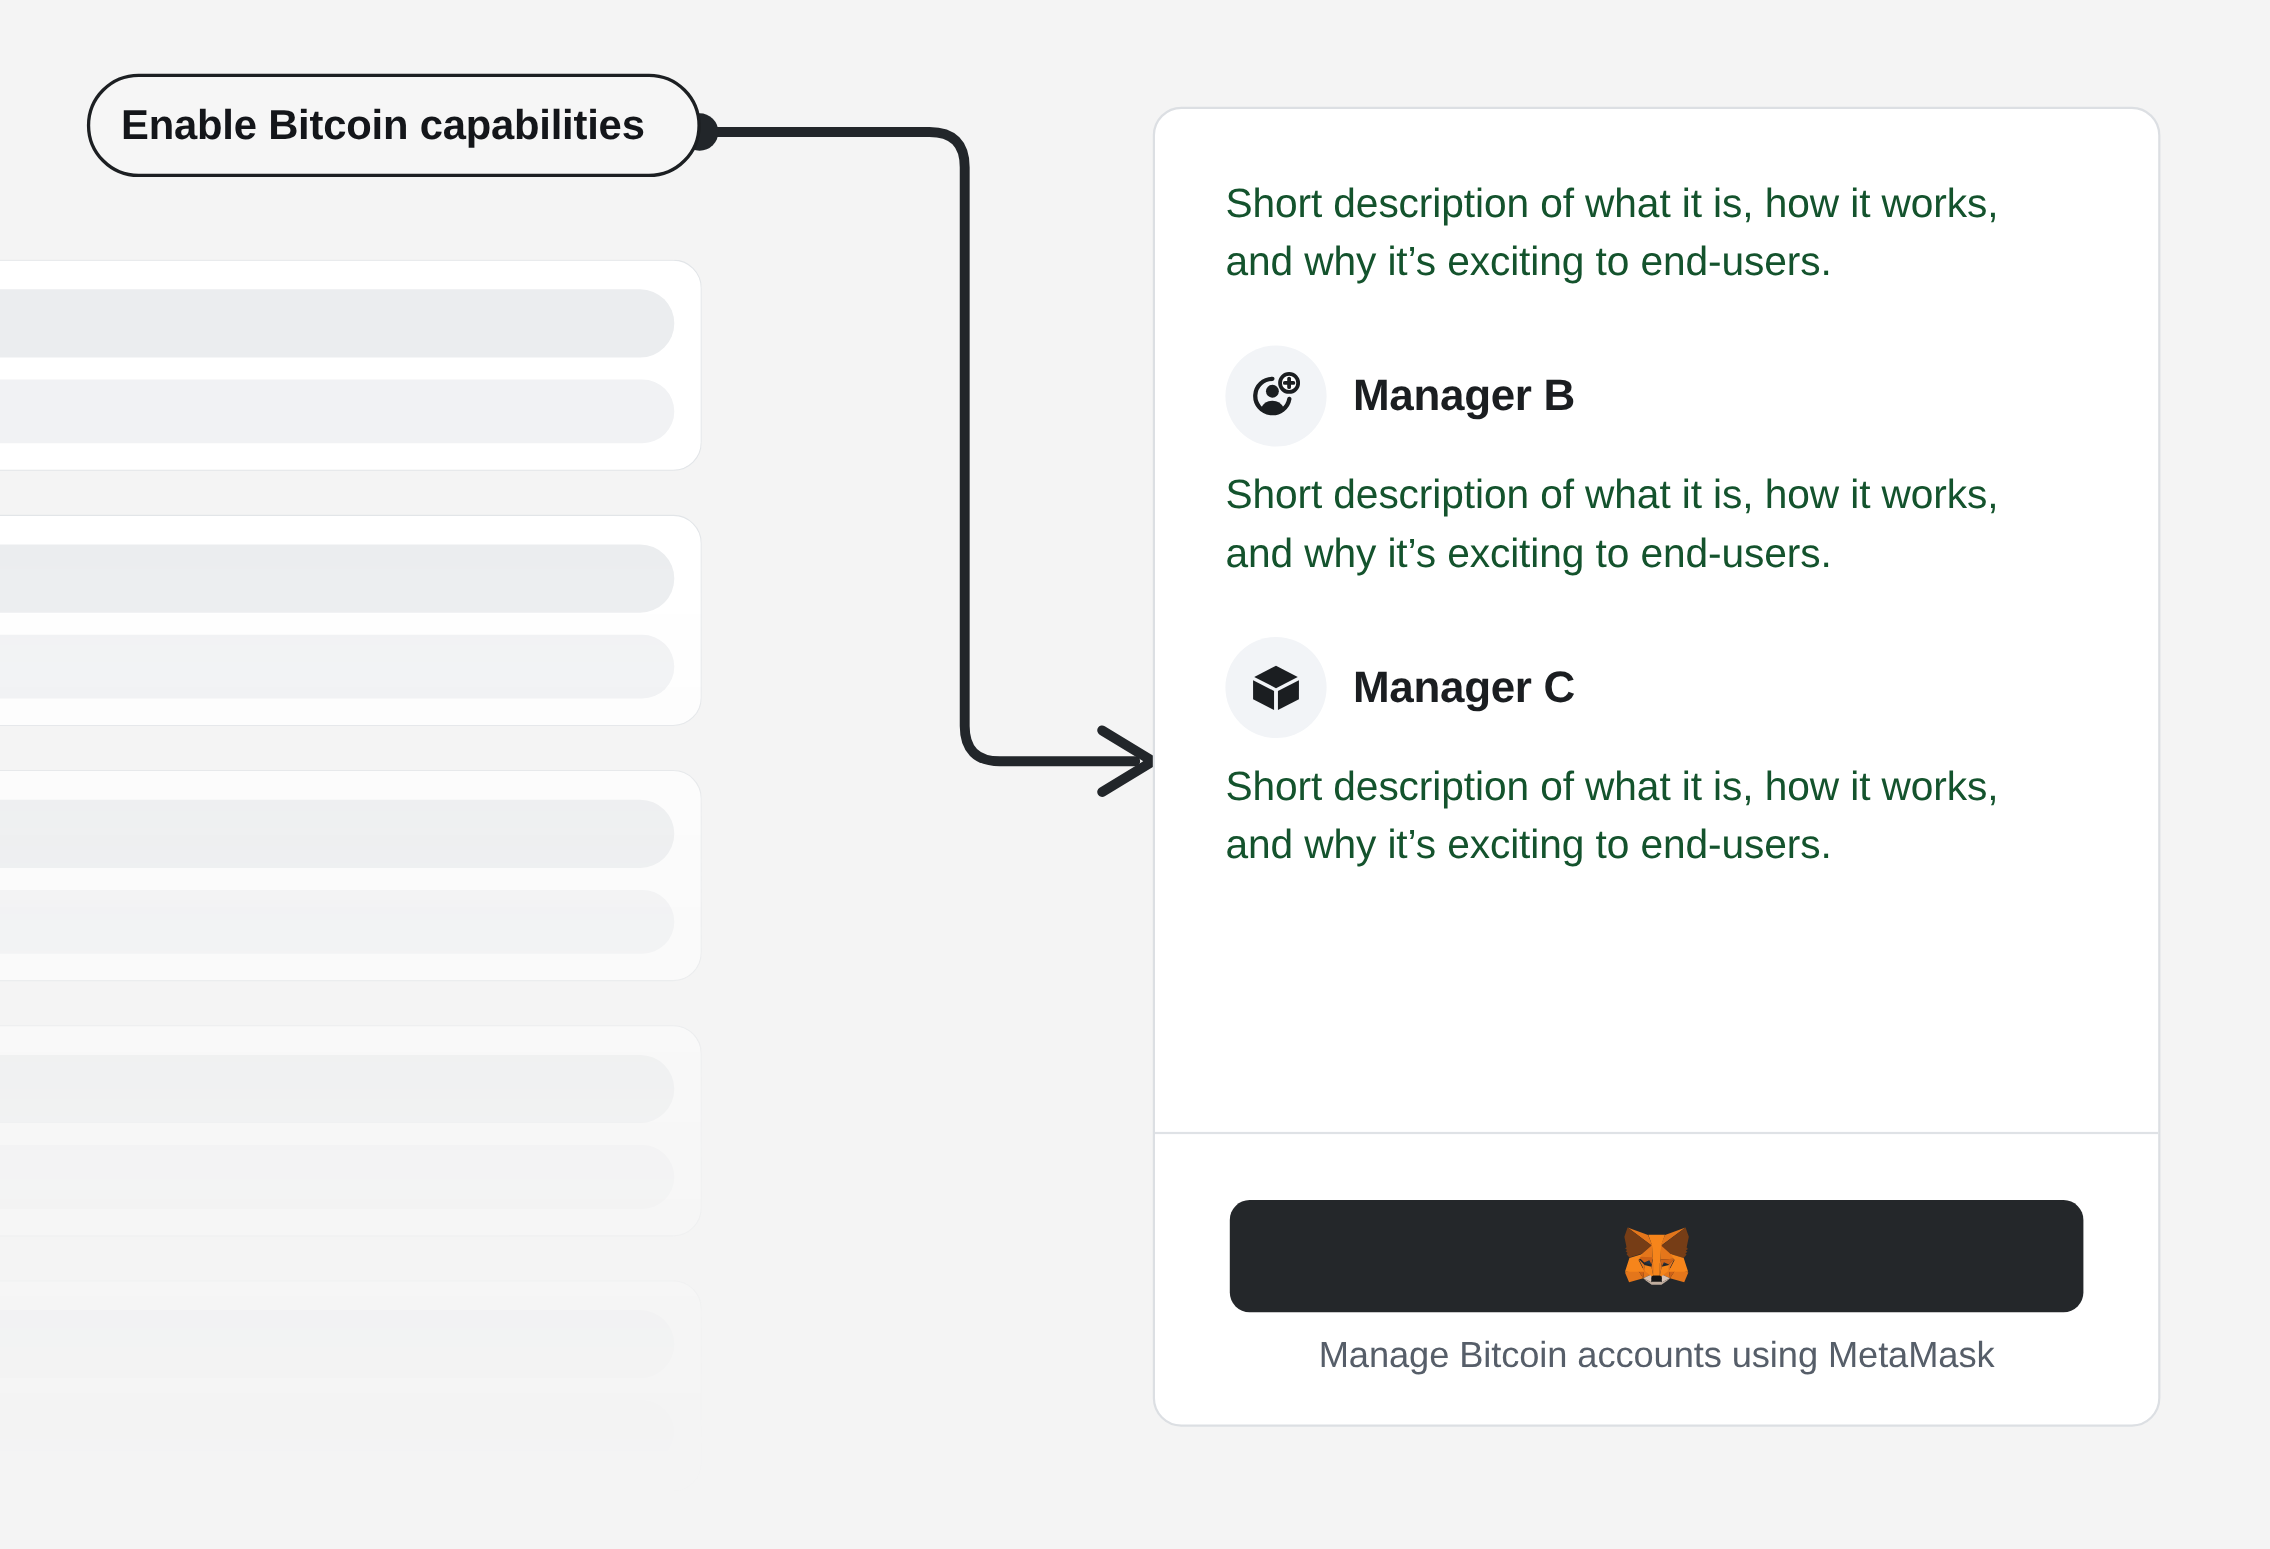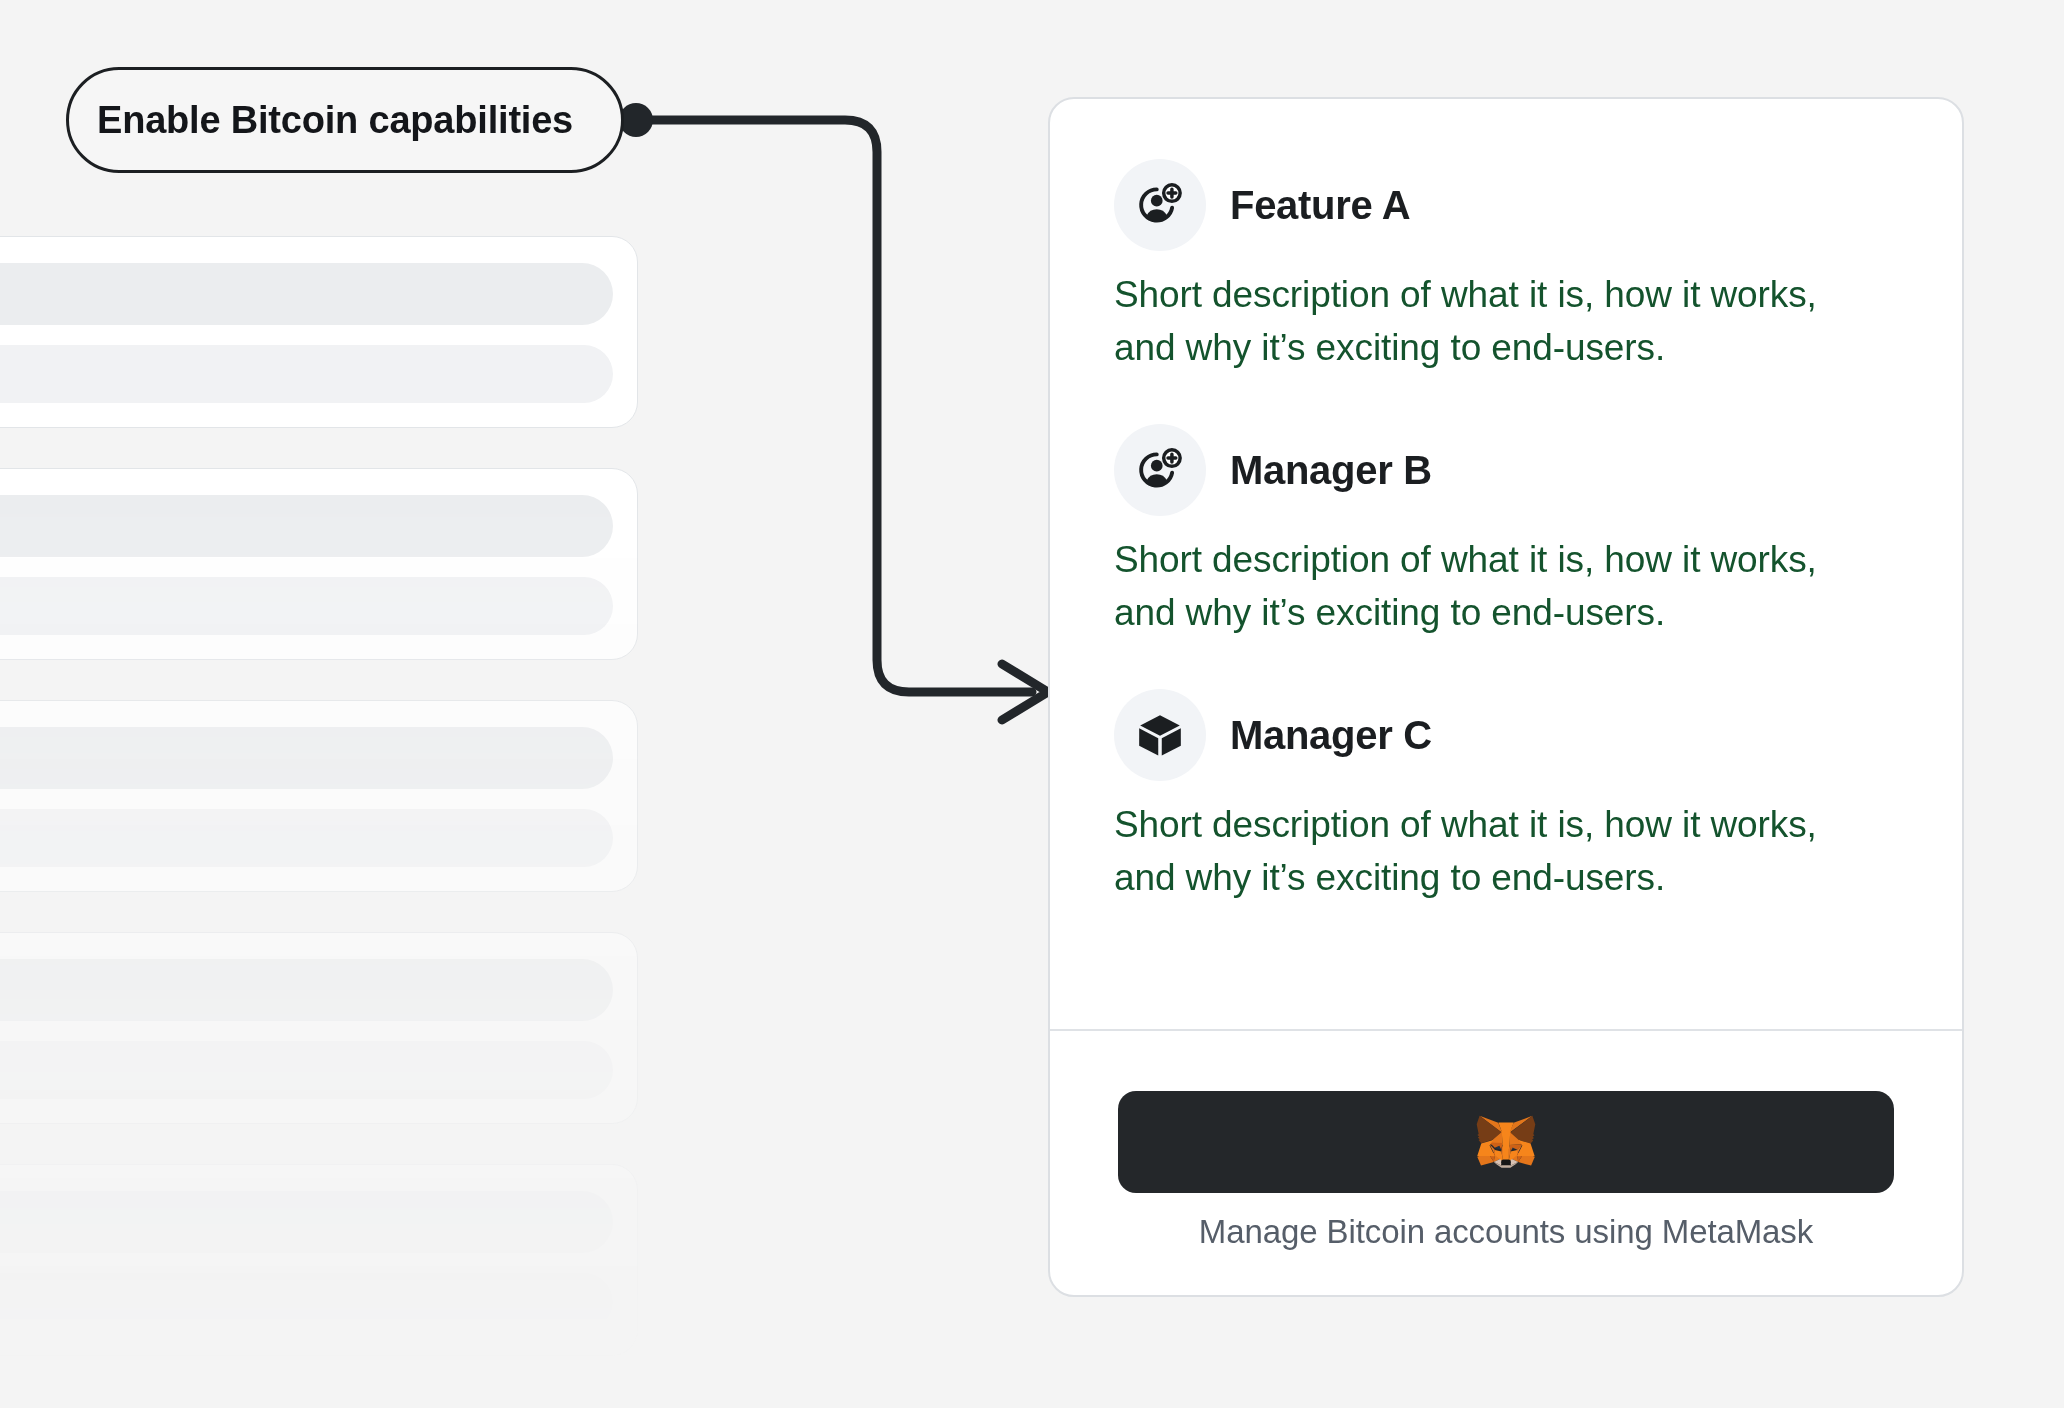--- a/index.html
+++ b/index.html
@@ -45,24 +45,24 @@
   .skel-bar {
     border-radius: 40px;
     background: #ebedef;
   }
   .skel-bar.primary { height: 62px; width: 100%; margin-bottom: 20px; }
   .skel-bar.secondary { height: 58px; width: 100%; background: #f1f2f4; }
 
   
   #callout-label {
     position: absolute;
-    left: 66px;
+    left: 79px;
     top: 67px;
     width: 558px;
-    height: 106px;
+    height: 94px;
     box-sizing: border-box;
     background: #f6f6f6;
     border: 3.4px solid #1c1f22;
     border-radius: 54px;
     display: flex;
     align-items: center;
     padding-left: 28px;
   }
   #callout-label .label-text {
     font-size: 38px;
@@ -213,32 +213,20 @@
 
   <div id="callout-label">
     <span class="label-text">Enable Bitcoin capabilities</span>
   </div>
 
   <div id="feature-card">
 
     <div id="feature-list">
 
       <div class="feature-item">
-        <div class="feature-head">
-          <span class="feature-icon-wrap">
-            <svg width="52" height="52" viewBox="0 0 48 48" fill="none">
-              <path d="M21 9.6a14.4 14.4 0 1 0 14.2 16.8" stroke="#1b1e21" stroke-width="3.6" stroke-linecap="round"></path>
-              <circle cx="21" cy="20" r="5.4" fill="#1b1e21"></circle>
-              <path d="M11.6 33.9a10.4 10.4 0 0 1 18.8 0A14.3 14.3 0 0 1 21 38.4a14.3 14.3 0 0 1-9.4-4.5Z" fill="#1b1e21"></path>
-              <circle cx="35" cy="13" r="7.6" fill="#ffffff" stroke="#1b1e21" stroke-width="3.2"></circle>
-              <path d="M35 9.4v7.2M31.4 13h7.2" stroke="#1b1e21" stroke-width="3.2" stroke-linecap="round"></path>
-            </svg>
-          </span>
-          <span class="feature-title">Feature A</span>
-        </div>
         <div class="feature-desc">Short description of what it is, how it works, and why it’s exciting to end-users.</div>
       </div>
 
       <div class="feature-item">
         <div class="feature-head">
           <span class="feature-icon-wrap">
             <svg width="52" height="52" viewBox="0 0 48 48" fill="none">
               <path d="M21 9.6a14.4 14.4 0 1 0 14.2 16.8" stroke="#1b1e21" stroke-width="3.6" stroke-linecap="round"></path>
               <circle cx="21" cy="20" r="5.4" fill="#1b1e21"></circle>
               <path d="M11.6 33.9a10.4 10.4 0 0 1 18.8 0A14.3 14.3 0 0 1 21 38.4a14.3 14.3 0 0 1-9.4-4.5Z" fill="#1b1e21"></path>

